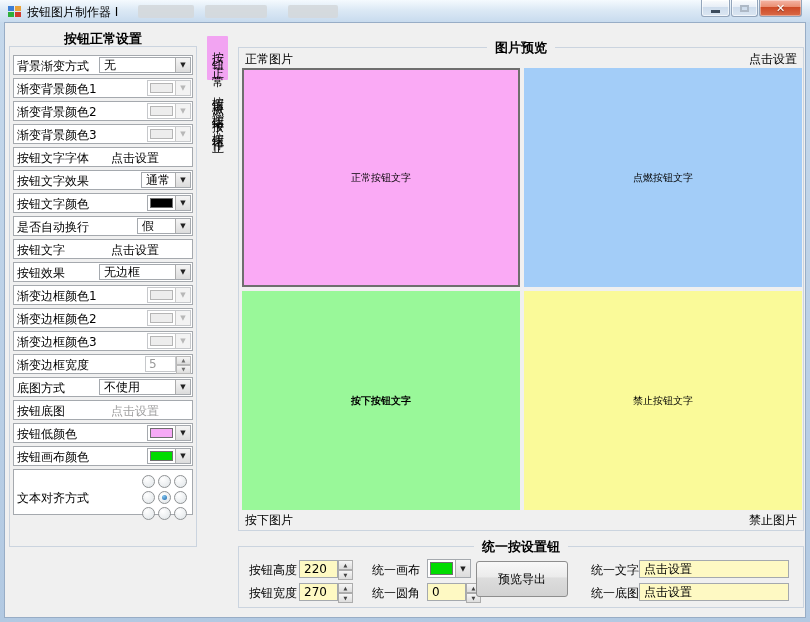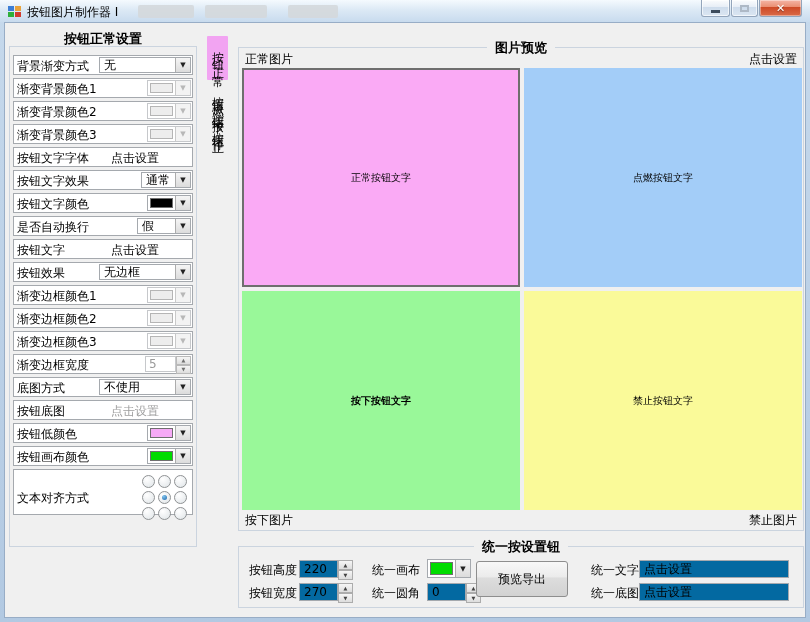--- a/index.html
+++ b/index.html
@@ -78,21 +78,21 @@
     letter-spacing:3px; padding:3px 2px; cursor:default; }
   .vtab.sel { letter-spacing:8px; padding:6px 2px; border-radius:1px; margin-bottom:4px; }
   
   .corner-label { position:absolute; font-size:12px; white-space:nowrap; }
   .qgrid { position:absolute; left:3px; top:20px; width:560px; height:442px;
     display:grid; grid-template-columns:1fr 1fr; grid-template-rows:1fr 1fr; gap:4px; }
   .quad { display:flex; align-items:center; justify-content:center; font-size:10px; }
   .quad.bordered { border:2px solid #6E6E6E; }
   
   .blabel { position:absolute; font-size:12px; white-space:nowrap; }
-  .bfield { position:absolute; height:18px; background:#0369a1; border:1px solid #A5A9AE;
+  .bfield { position:absolute; height:18px; background:#fef9c3; border:1px solid #A5A9AE;
     font-size:12px; line-height:16px; padding-left:4px; }
   .bspin { position:absolute; width:15px; height:18px; display:flex; flex-direction:column; }
   .bspin i { flex:1; font-style:normal; font-size:5px; line-height:8px; text-align:center;
     color:#444; border:1px solid #ACACAC; background:linear-gradient(#F6F6F6,#DDDDDD); }
   .bcombo { position:absolute; width:44px; height:19px; background:#FFF;
     border:1px solid #A5A9AE; display:flex; }
   .export-btn { position:absolute; width:92px; height:36px;
     background:linear-gradient(#F8F8F8,#EBEBEB 45%,#DDDDDD 46%,#D2D2D2);
     border:1px solid #8E8E8E; border-radius:3px; font-size:12px;
     display:flex; align-items:center; justify-content:center; cursor:default; }

